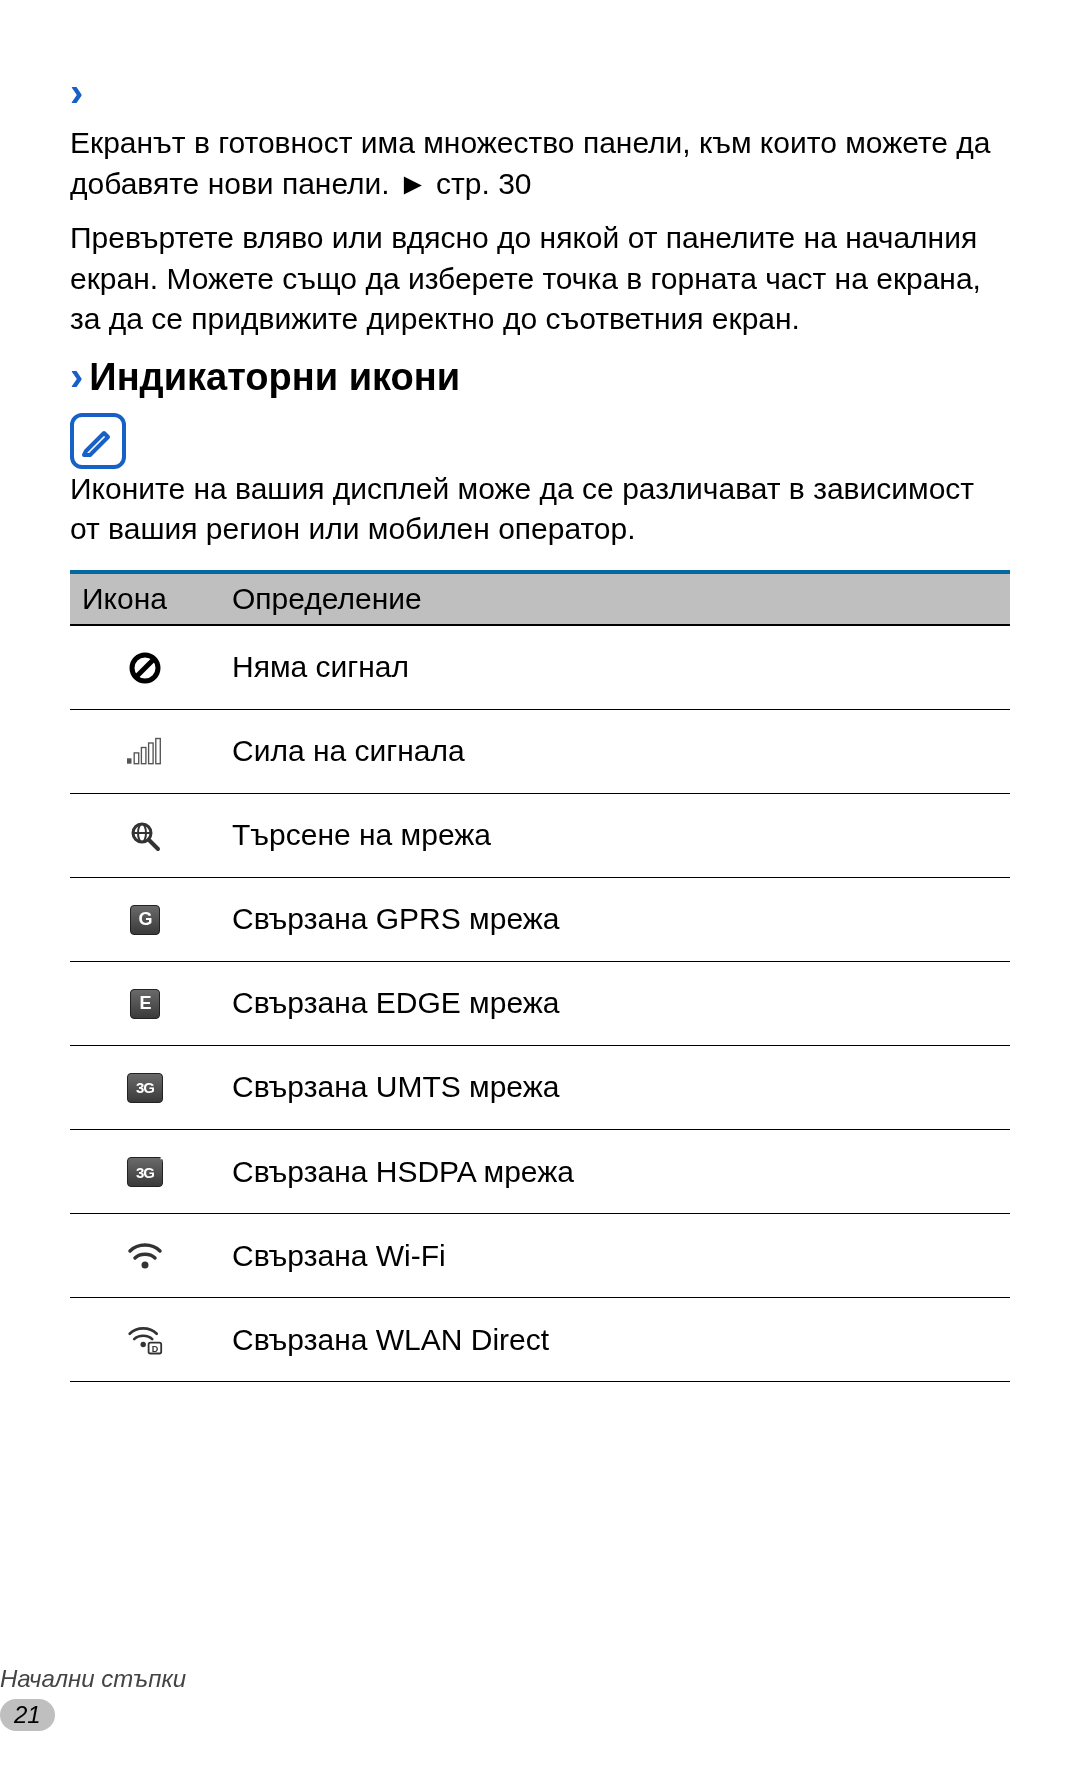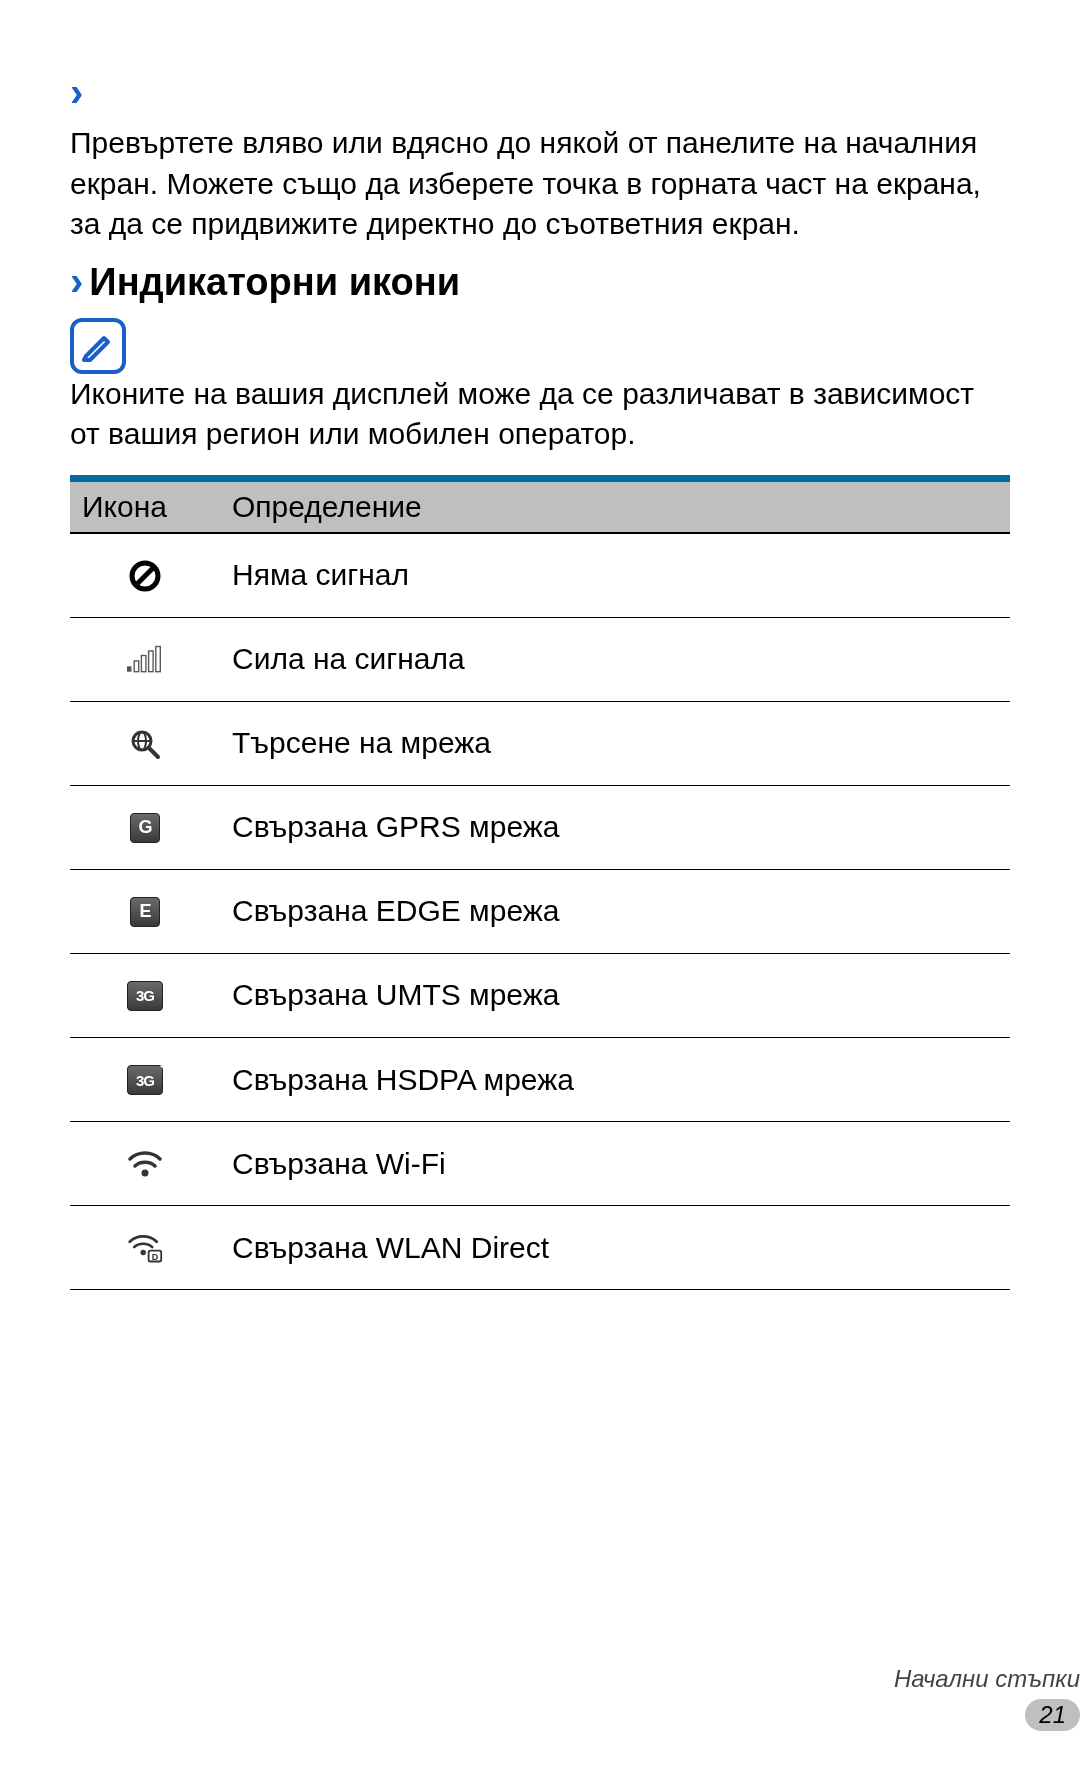--- a/index.html
+++ b/index.html
@@ -56,21 +56,21 @@
   table.icons {
     width: 100%;
     border-collapse: collapse;
     font-size: 30px;
   }
   table.icons th {
     background: #bfbfbf;
     font-weight: normal;
     text-align: left;
     padding: 8px 12px;
-    border-top: 7px solid #0369a1;
+    border-top: 4px solid #0369a1;
     border-bottom: 2px solid #000;
   }
   table.icons th:first-child { width: 150px; }
   table.icons td {
     padding: 23px 12px;
     border-bottom: 1.5px solid #000;
     vertical-align: middle;
   }
   table.icons td.icon-cell {
     text-align: center;
@@ -93,21 +93,21 @@
     color: #fff;
     font-weight: bold;
     font-size: 18px;
     font-family: Arial, sans-serif;
     letter-spacing: -1px;
   }
   .badge.wide { width: 40px; font-size: 15px; }
   .footer {
     position: absolute;
     bottom: 40px; left: 0; right: 0;
-    text-align: right;
+    text-align: left;
   }
   .footer-title {
     font-style: italic;
     font-size: 24px;
     color: #444;
     margin-bottom: 6px;
   }
   .page-badge {
     display: inline-block;
     min-width: 44px;
@@ -121,20 +121,21 @@
 </style>
 </head>
 <body>
 
 <div class="page">
 
   <div class="heading">
     <span class="chevron">›</span>
   </div>
 
+  <p class="para">Екранът в готовност има множество панели, към които можете да добавяте нови панели. ► стр. 30</p>
   <p class="para">Превъртете вляво или вдясно до някой от панелите на началния екран. Можете също да изберете точка в горната част на екрана, за да се придвижите директно до съответния екран.</p>
 
   <div class="heading">
     <span class="chevron">›</span>
     <span>Индикаторни икони</span>
   </div>
 
   <div class="note">
     <div class="note-icon">
       <svg width="40" height="40" viewBox="0 0 40 40">

